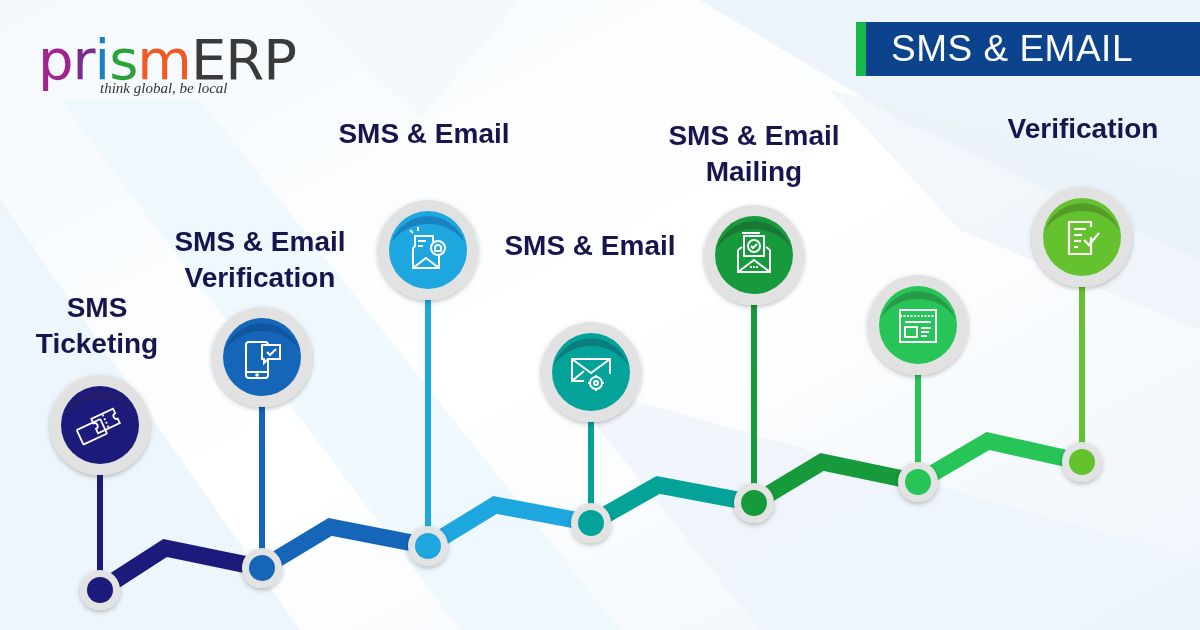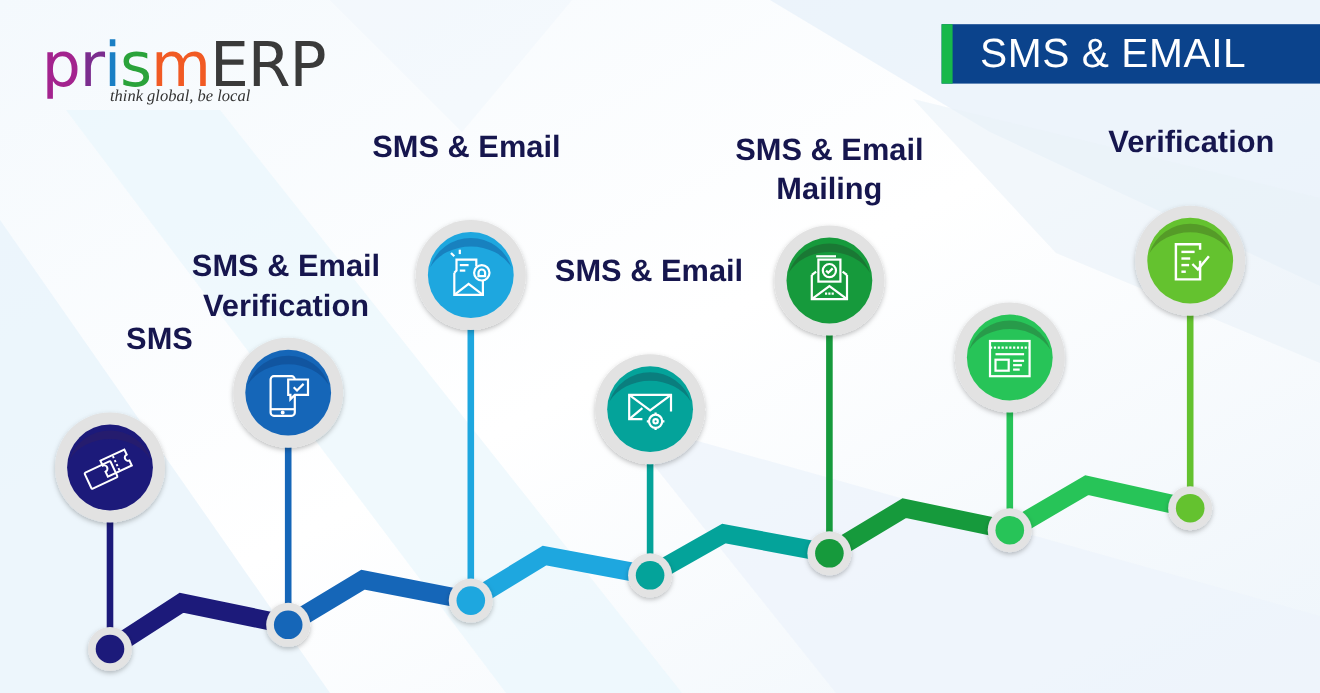--- a/index.html
+++ b/index.html
@@ -204,22 +204,23 @@
       <path d="M1091,237 v17 h-22 v-32 h22 v5"></path>
       <line x1="1074" y1="229" x2="1086" y2="229"></line>
       <line x1="1074" y1="235" x2="1082" y2="235"></line>
       <line x1="1074" y1="241" x2="1081" y2="241"></line>
       <line x1="1074" y1="247" x2="1078" y2="247"></line>
       <path d="M1084,240 l5,5 l10,-12"></path>
     </g>
   </g>
 </svg>
 
-<div class="label" style="left:97px; top:290px;margin-left:48px;">
+<div class="label" style="left:97px; top:290px;">
   <div>SMS</div>
+  <div>Ticketing</div>
 </div>
 <div class="label" style="left:260px; top:224px;">
   <div>SMS &amp; Email</div>
   <div>Verification</div>
 </div>
 <div class="label" style="left:424px; top:116px;">
   <div>SMS &amp; Email</div>
 </div>
 <div class="label" style="left:590px; top:228px;">
   <div>SMS &amp; Email</div>

